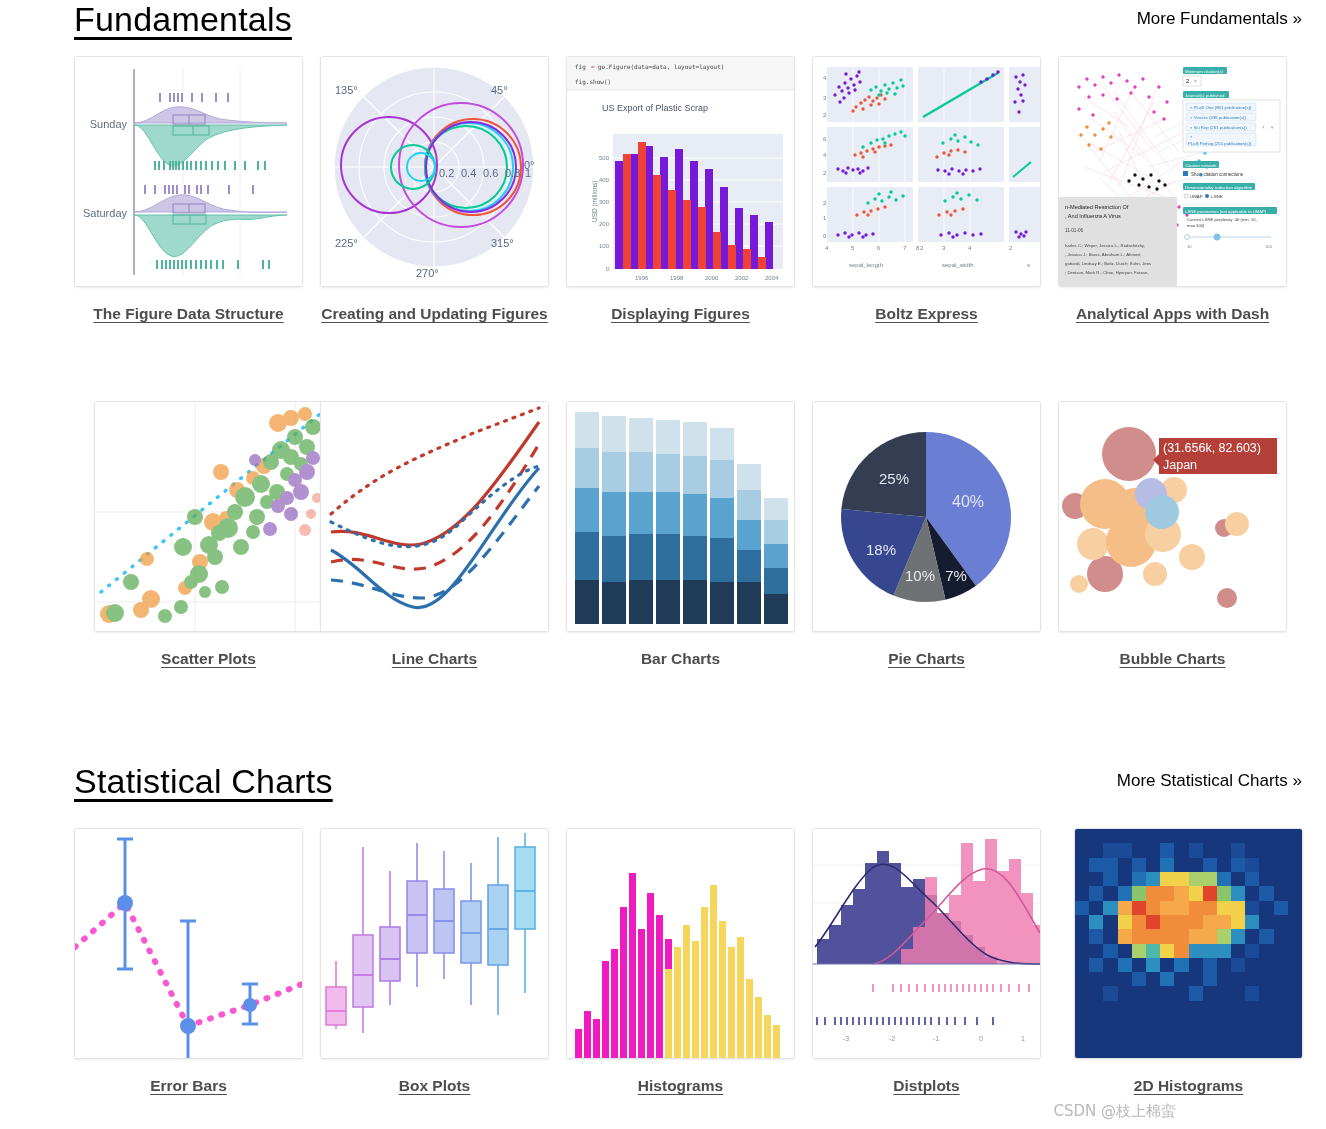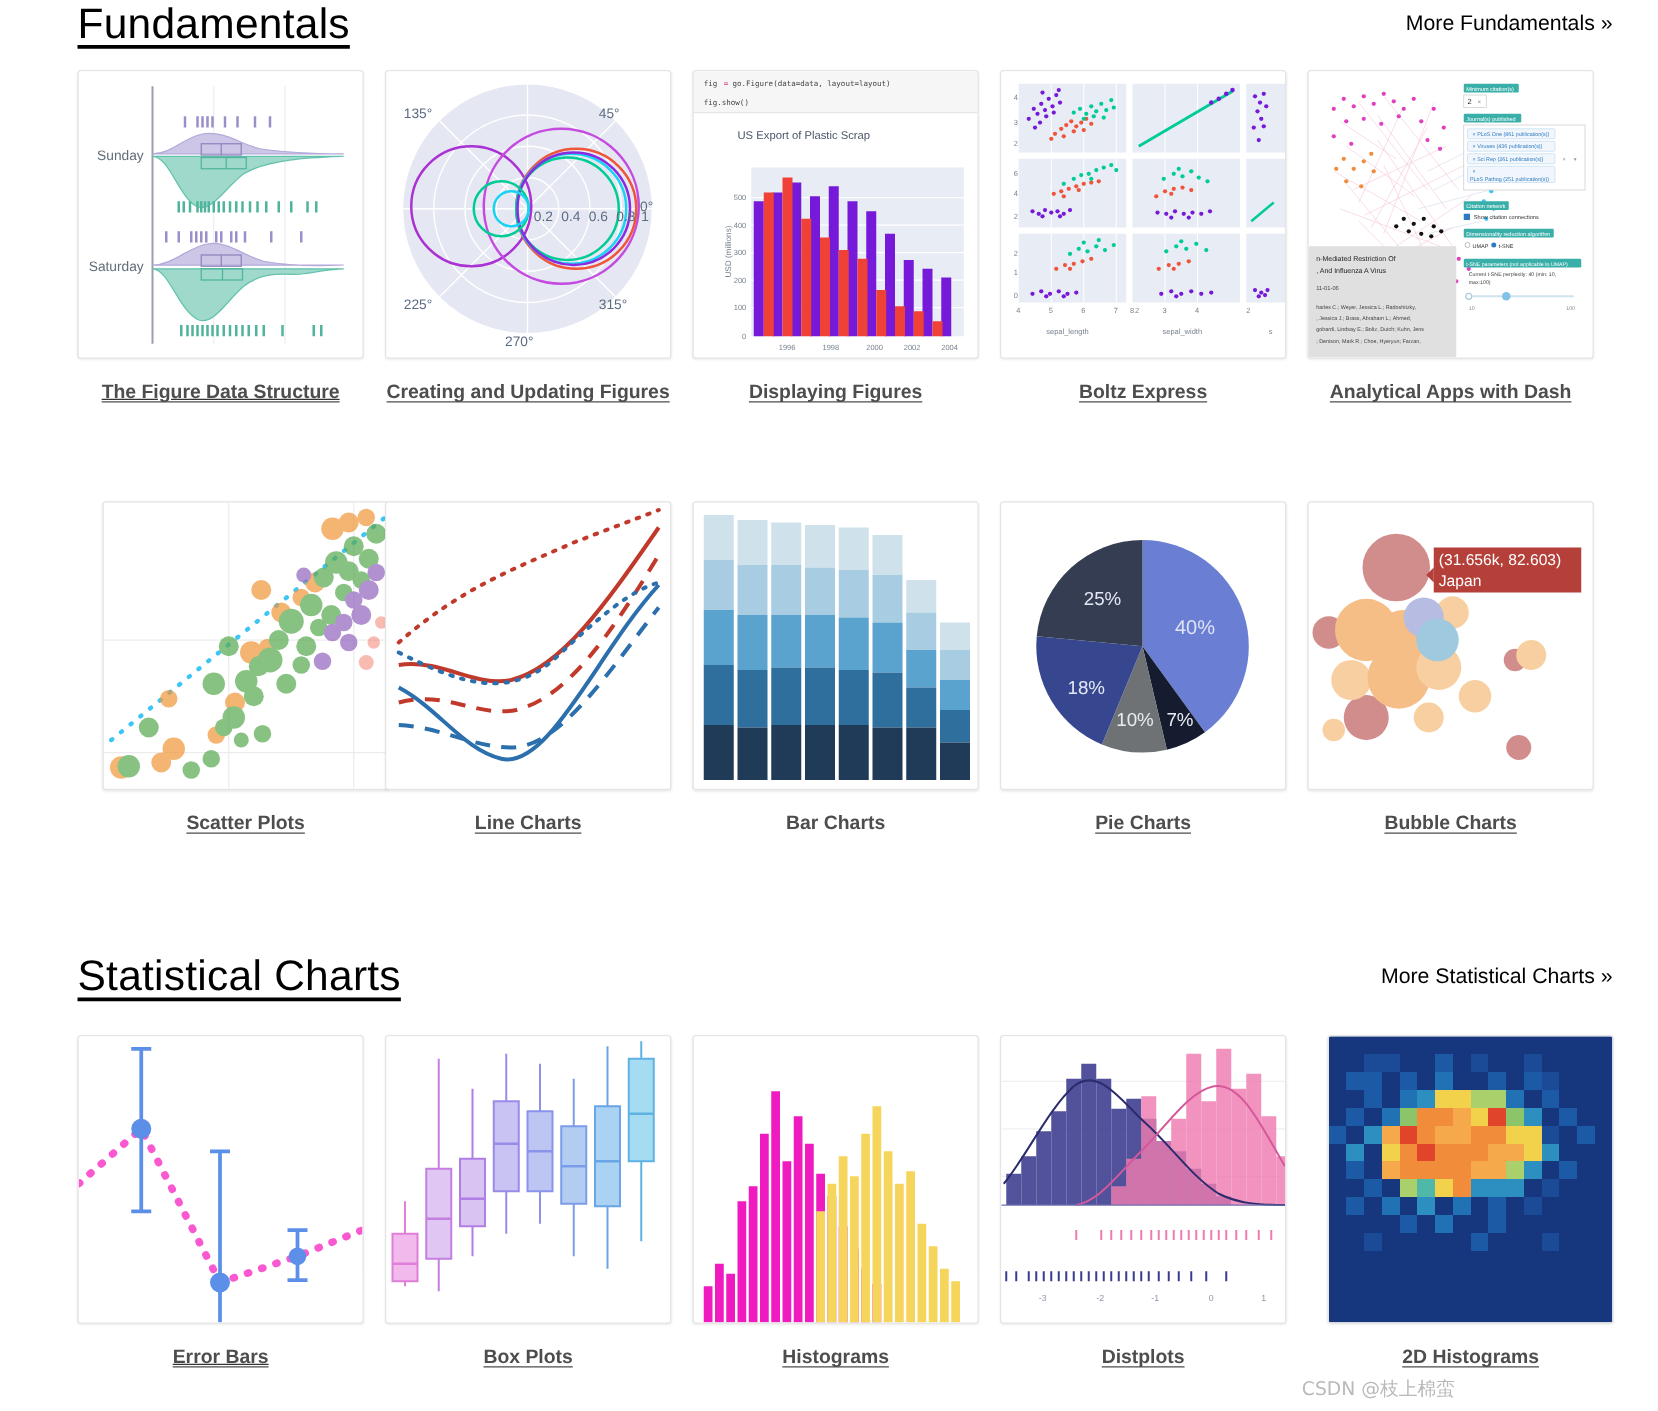--- a/index.html
+++ b/index.html
@@ -4,21 +4,21 @@
 <style>
   html,body{margin:0;padding:0;}
   body{
     width:1326px;height:1129px;
     background:#ffffff;
     font-family:"Liberation Sans", sans-serif;
     color:#333;
     overflow:hidden;
     position:relative;
   }
-  .page{position:relative;width:1182px;height:1129px;}
+  .page{position:relative;width:1182px;height:1129px;margin-left:12px;}
 
   
   .section{position:absolute;left:0;width:1326px;}
   .sec-head{position:relative;height:56px;}
   .sec-title{
     position:absolute;left:62px;top:0;
     font-size:34px;font-weight:400;color:#000;
     text-decoration:underline;
     text-underline-offset:6px;
     text-decoration-thickness:3px;
@@ -71,21 +71,21 @@
 <div class="page">
 
   <div class="section" style="top:0;">
     <div class="sec-head">
       <div class="sec-title">Fundamentals</div>
       <a class="sec-more" href="#">More Fundamentals »</a>
     </div>
 
     <div class="grid">
 
-      <div class="card" style="left:62px;text-decoration:underline;">
+      <div class="card" style="left:62px;">
         <div class="thumb">
           <svg width="227" height="229" viewBox="0 0 227 229">
             <rect width="227" height="229" fill="#fff"></rect>
             <g stroke="#eceef2" stroke-width="1">
               <line x1="108" y1="12" x2="108" y2="218"></line>
                 <line x1="165" y1="12" x2="165" y2="218"></line>
             </g>
             <line x1="59" y1="12" x2="59" y2="218" stroke="#9aa0a8" stroke-width="1.6"></line>
 
             <g stroke="#9b8ec9" stroke-width="2">
@@ -931,21 +931,21 @@
   </div>
 
   <div class="section" style="top:762px;">
     <div class="sec-head">
       <div class="sec-title">Statistical Charts</div>
       <a class="sec-more" href="#">More Statistical Charts »</a>
     </div>
 
     <div class="grid" style="margin-top:10px;">
 
-      <div class="card" style="left:62px;text-decoration:underline;">
+      <div class="card" style="left:62px;">
         <div class="thumb">
           <svg width="227" height="229" viewBox="0 0 227 229">
             <rect width="227" height="229" fill="#fff"></rect>
             <path d="M0,118 L50,74 L113,197 L175,176 L227,155" fill="none" stroke="#fa58d0" stroke-width="6" stroke-dasharray="1 11" stroke-linecap="round"></path>
             <g stroke="#5b8fe8" stroke-width="3">
               <line x1="50" y1="10" x2="50" y2="140"></line>
               <line x1="42" y1="10" x2="58" y2="10"></line>
                 <line x1="42" y1="140" x2="58" y2="140"></line>
               <line x1="113" y1="92" x2="113" y2="229"></line>
               <line x1="105" y1="92" x2="121" y2="92"></line>

